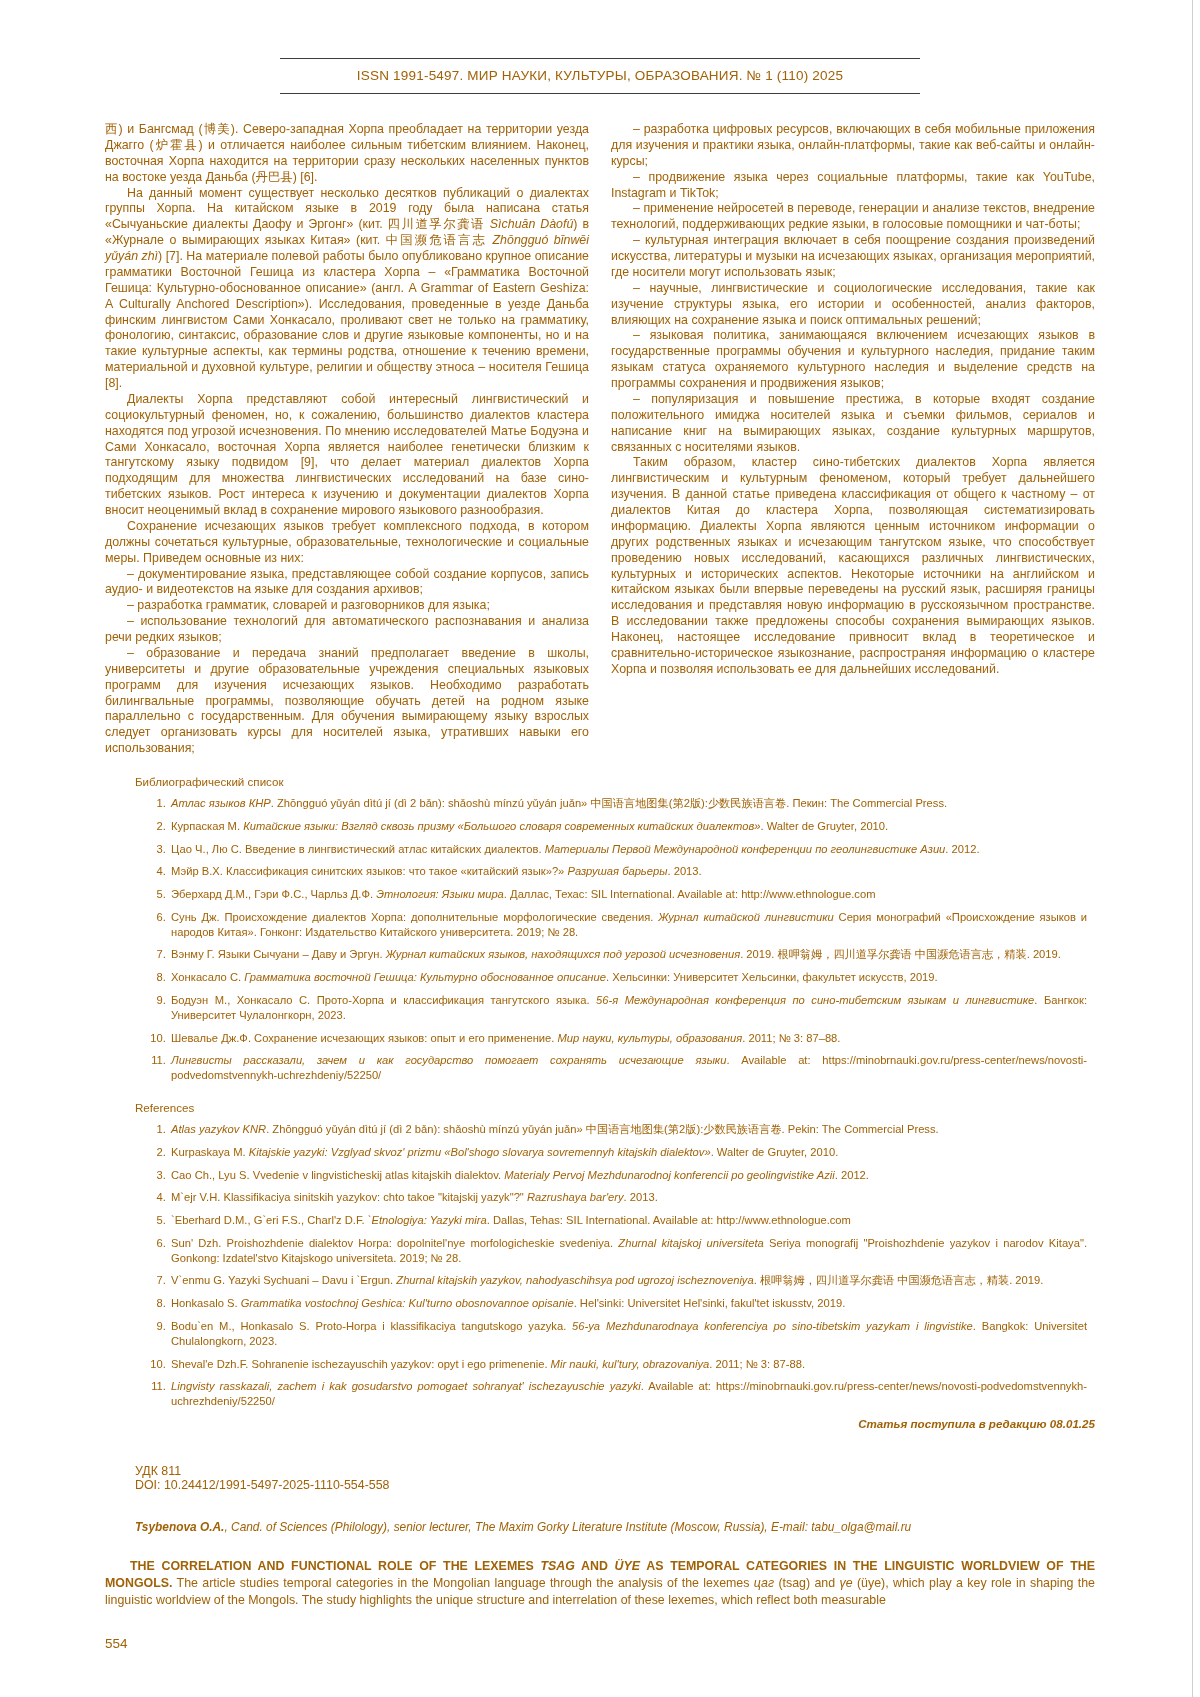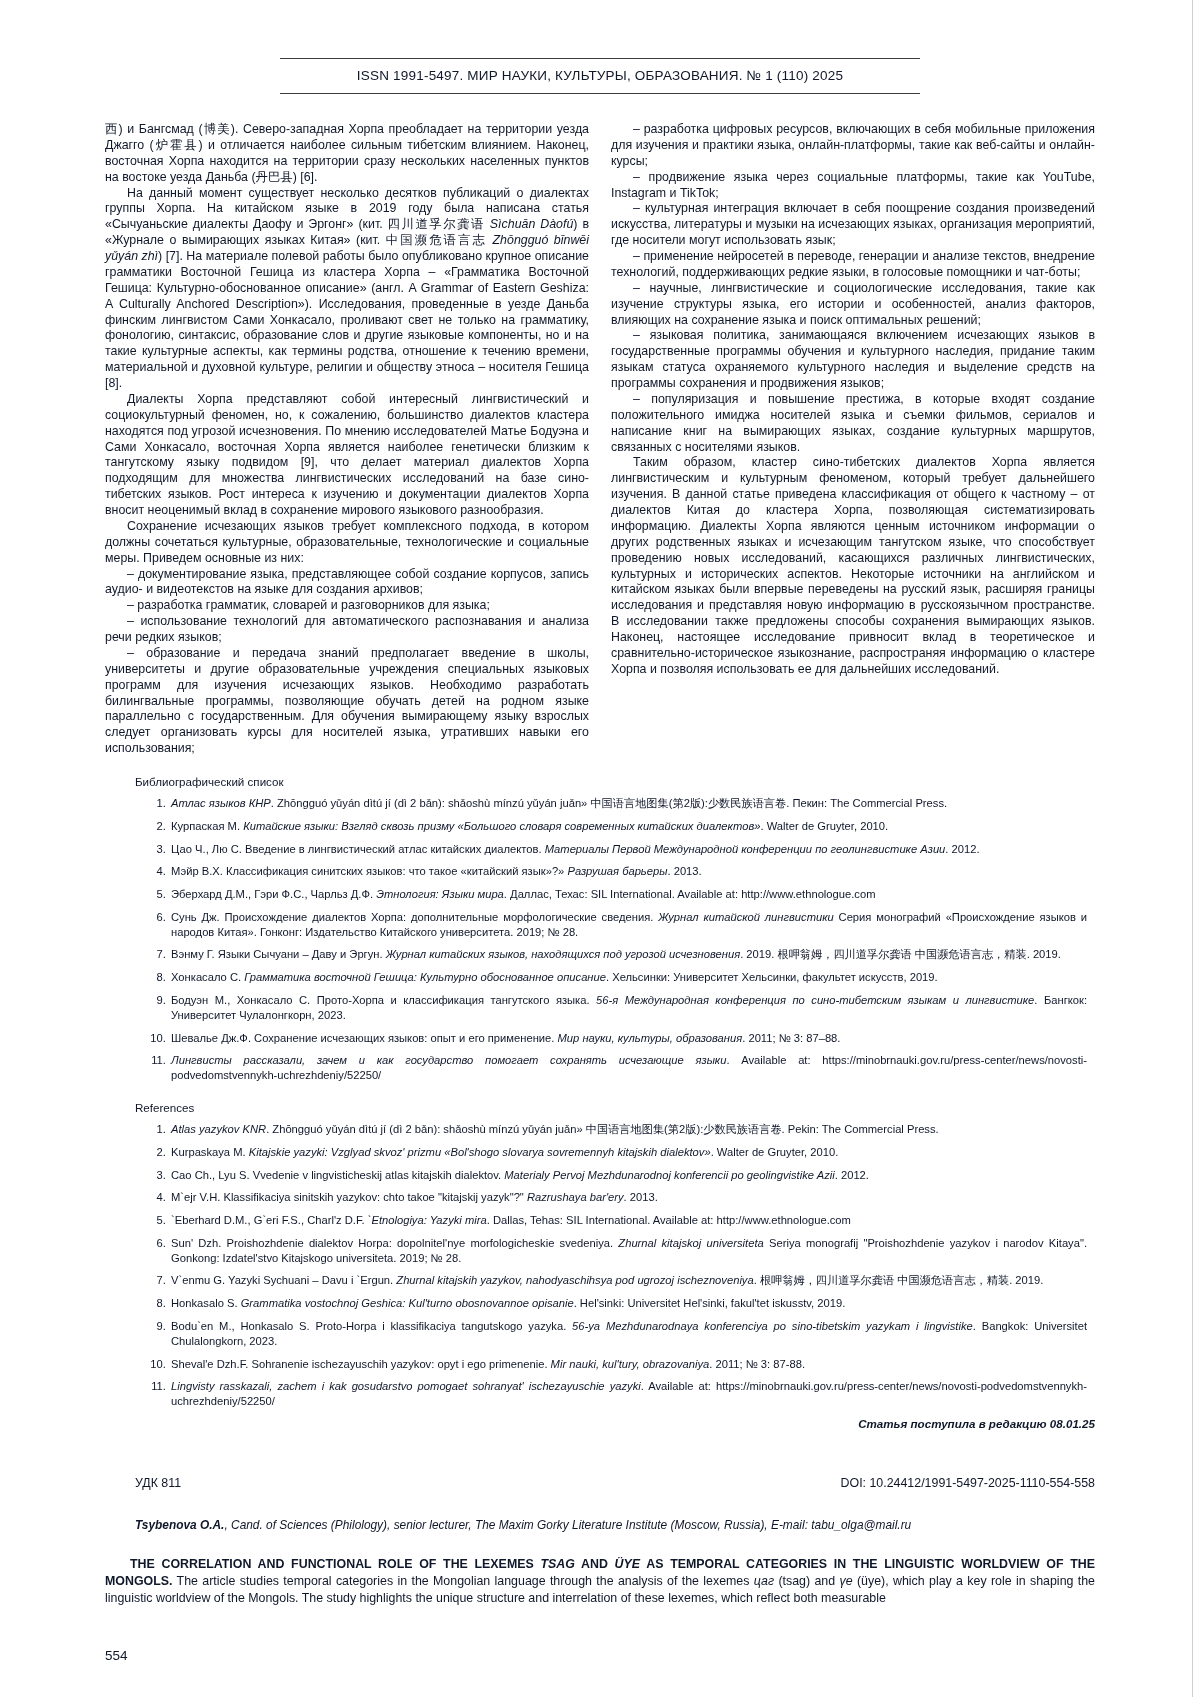--- a/index.html
+++ b/index.html
@@ -2,21 +2,21 @@
 <html><head>
 <meta charset="utf-8">
 <style>
   html, body { margin: 0; padding: 0; background: #e9e9e9; }
   .page {
     position: relative;
     width: 1200px;
     height: 1697px;
     margin: 0 auto;
     background: #ffffff;
-    color: #0f172a;
+    color: #a16207;
     font-family: "Liberation Sans", sans-serif;
     overflow: hidden;
     box-sizing: border-box;
     padding: 0 105px;
   }
   .scan-edge {
     position: absolute; top: 0; right: 7px; width: 1px; height: 100%;
     background: #cfcfcf;
   }
   .journal-header {
@@ -53,42 +53,43 @@
     text-align: justify;
   }
   ol.ref-list li { padding-left: 2px; margin: 8px; }
   .received {
     text-align: right;
     font-style: italic;
     font-weight: bold;
     font-size: 11.6px;
   }
   .meta-row {
-    margin-top: 46px;
+    margin-top: 34px;
     display: flex;
     justify-content: space-between;
     align-items: baseline;
     font-size: 12.4px;
+    flex-direction: column;
   }
   .meta-row .udk { margin-left: 30px; }
   .author-line {
     margin: 28px 0 0 30px;
     font-size: 11.9px;
   }
   .abstract {
     margin: 24px 0 0 0;
     text-align: justify;
     font-size: 12.4px;
     line-height: 1.36;
     text-indent: 25px;
   }
   .page-number {
     position: absolute;
     left: 105px;
-    bottom: 34px;
+    bottom: 46px;
     font-size: 13.5px;
   }
 </style>
 </head>
 <body>
 
 <div class="page">
   <div class="scan-edge"></div>
 
   <div class="journal-header">
@@ -102,22 +103,22 @@
       <p class="indent">Диалекты Хорпа представляют собой интересный лингвистический и социокультурный феномен, но, к сожалению, большинство диалектов кластера находятся под угрозой исчезновения. По мнению исследователей Матье Бодуэна и Сами Хонкасало, восточная Хорпа является наиболее генетически близким к тангутскому языку подвидом [9], что делает материал диалектов Хорпа подходящим для множества лингвистических исследований на базе сино-тибетских языков. Рост интереса к изучению и документации диалектов Хорпа вносит неоценимый вклад в сохранение мирового языкового разнообразия.</p>
       <p class="indent">Сохранение исчезающих языков требует комплексного подхода, в котором должны сочетаться культурные, образовательные, технологические и социальные меры. Приведем основные из них:</p>
       <p class="indent">– документирование языка, представляющее собой создание корпусов, запись аудио- и видеотекстов на языке для создания архивов;</p>
       <p class="indent">– разработка грамматик, словарей и разговорников для языка;</p>
       <p class="indent">– использование технологий для автоматического распознавания и анализа речи редких языков;</p>
       <p class="indent">– образование и передача знаний предполагает введение в школы, университеты и другие образовательные учреждения специальных языковых программ для изучения исчезающих языков. Необходимо разработать билингвальные программы, позволяющие обучать детей на родном языке параллельно с государственным. Для обучения вымирающему языку взрослых следует организовать курсы для носителей языка, утративших навыки его использования;</p>
     </div>
     <div class="col">
       <p class="indent">– разработка цифровых ресурсов, включающих в себя мобильные приложения для изучения и практики языка, онлайн-платформы, такие как веб-сайты и онлайн-курсы;</p>
       <p class="indent">– продвижение языка через социальные платформы, такие как YouTube, Instagram и TikTok;</p>
+      <p class="indent">– применение нейросетей в переводе, генерации и анализе текстов, внедрение технологий, поддерживающих редкие языки, в голосовые помощники и чат-боты;</p>
       <p class="indent">– культурная интеграция включает в себя поощрение создания произведений искусства, литературы и музыки на исчезающих языках, организация мероприятий, где носители могут использовать язык;</p>
-      <p class="indent">– применение нейросетей в переводе, генерации и анализе текстов, внедрение технологий, поддерживающих редкие языки, в голосовые помощники и чат-боты;</p>
       <p class="indent">– научные, лингвистические и социологические исследования, такие как изучение структуры языка, его истории и особенностей, анализ факторов, влияющих на сохранение языка и поиск оптимальных решений;</p>
       <p class="indent">– языковая политика, занимающаяся включением исчезающих языков в государственные программы обучения и культурного наследия, придание таким языкам статуса охраняемого культурного наследия и выделение средств на программы сохранения и продвижения языков;</p>
       <p class="indent">– популяризация и повышение престижа, в которые входят создание положительного имиджа носителей языка и съемки фильмов, сериалов и написание книг на вымирающих языках, создание культурных маршрутов, связанных с носителями языков.</p>
       <p class="indent">Таким образом, кластер сино-тибетских диалектов Хорпа является лингвистическим и культурным феноменом, который требует дальнейшего изучения. В данной статье приведена классификация от общего к частному – от диалектов Китая до кластера Хорпа, позволяющая систематизировать информацию. Диалекты Хорпа являются ценным источником информации о других родственных языках и исчезающим тангутском языке, что способствует проведению новых исследований, касающихся различных лингвистических, культурных и исторических аспектов. Некоторые источники на английском и китайском языках были впервые переведены на русский язык, расширяя границы исследования и представляя новую информацию в русскоязычном пространстве. В исследовании также предложены способы сохранения вымирающих языков. Наконец, настоящее исследование привносит вклад в теоретическое и сравнительно-историческое языкознание, распространяя информацию о кластере Хорпа и позволяя использовать ее для дальнейших исследований.</p>
     </div>
   </div>
 
   <div class="list-section-title">Библиографический список</div>
   <ol class="ref-list">
     <li><i>Атлас языков КНР</i>. Zhōngguó yǔyán dìtú jí (dì 2 bǎn): shǎoshù mínzú yǔyán juǎn» 中国语言地图集(第2版):少数民族语言卷. Пекин: The Commercial Press.</li>

